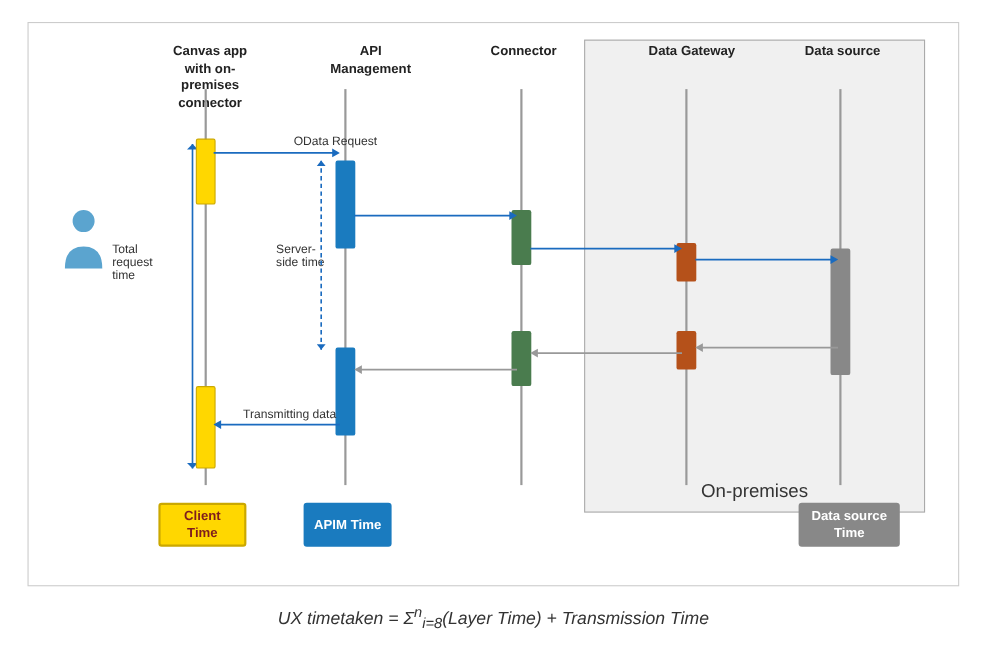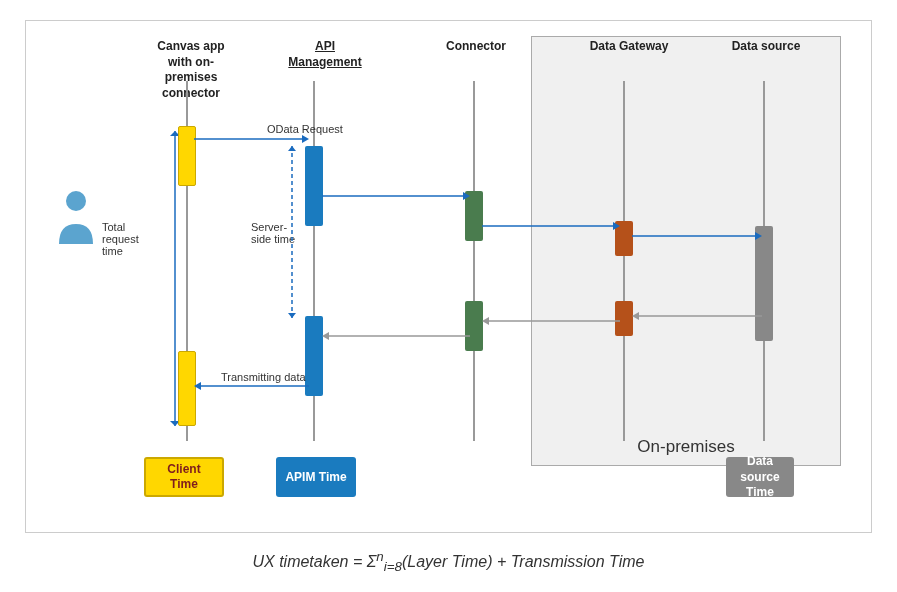--- a/index.html
+++ b/index.html
@@ -116,21 +116,21 @@
 <body>
 
 <div class="main-container">
   <div class="diagram-area">
 
     <div class="on-premises-box">
       <span class="on-premises-label">On-premises</span>
     </div>
 
     <div class="col-header" style="left:120px; width:90px;">Canvas app<br>with on-premises<br>connector</div>
-    <div class="col-header" style="left:254px; width:90px;text-decoration:underline;">API Management</div>
+    <div class="col-header" style="left:266px; width:90px;">API Management</div>
     <div class="col-header" style="left:415px; width:70px;">Connector</div>
     <div class="col-header" style="left:563px; width:80px;">Data Gateway</div>
     <div class="col-header" style="left:700px; width:80px;">Data source</div>
 
     <div class="lifeline" style="left:160px;"></div>
     <div class="lifeline" style="left:287px;"></div>
     <div class="lifeline" style="left:447px;"></div>
     <div class="lifeline" style="left:597px;"></div>
     <div class="lifeline" style="left:737px;"></div>
 
@@ -220,21 +220,21 @@
     <div class="legend-box client" style="left:118px; bottom:35px; width:80px; height:40px;">
       <span>Client Time</span>
     </div>
 
     <div class="legend-box apim" style="left:250px; bottom:35px; width:80px; height:40px;">
       <span>APIM Time</span>
     </div>
 
 
 
-    <div class="legend-box datasource" style="left:700px; bottom:35px; width:68px; height:40px;">
+    <div class="legend-box datasource" style="left:700px; bottom:35px; width:92px; height:40px;">
       <span>Data source
 Time</span>
     </div>
 
   </div>
 
   <div class="formula-area">
     <span style="font-style:italic; font-size:16px;">
       <i>UX timetaken = Σ<sup>n</sup><sub>i=8</sub>(Layer Time) + Transmission Time</i>
     </span>

